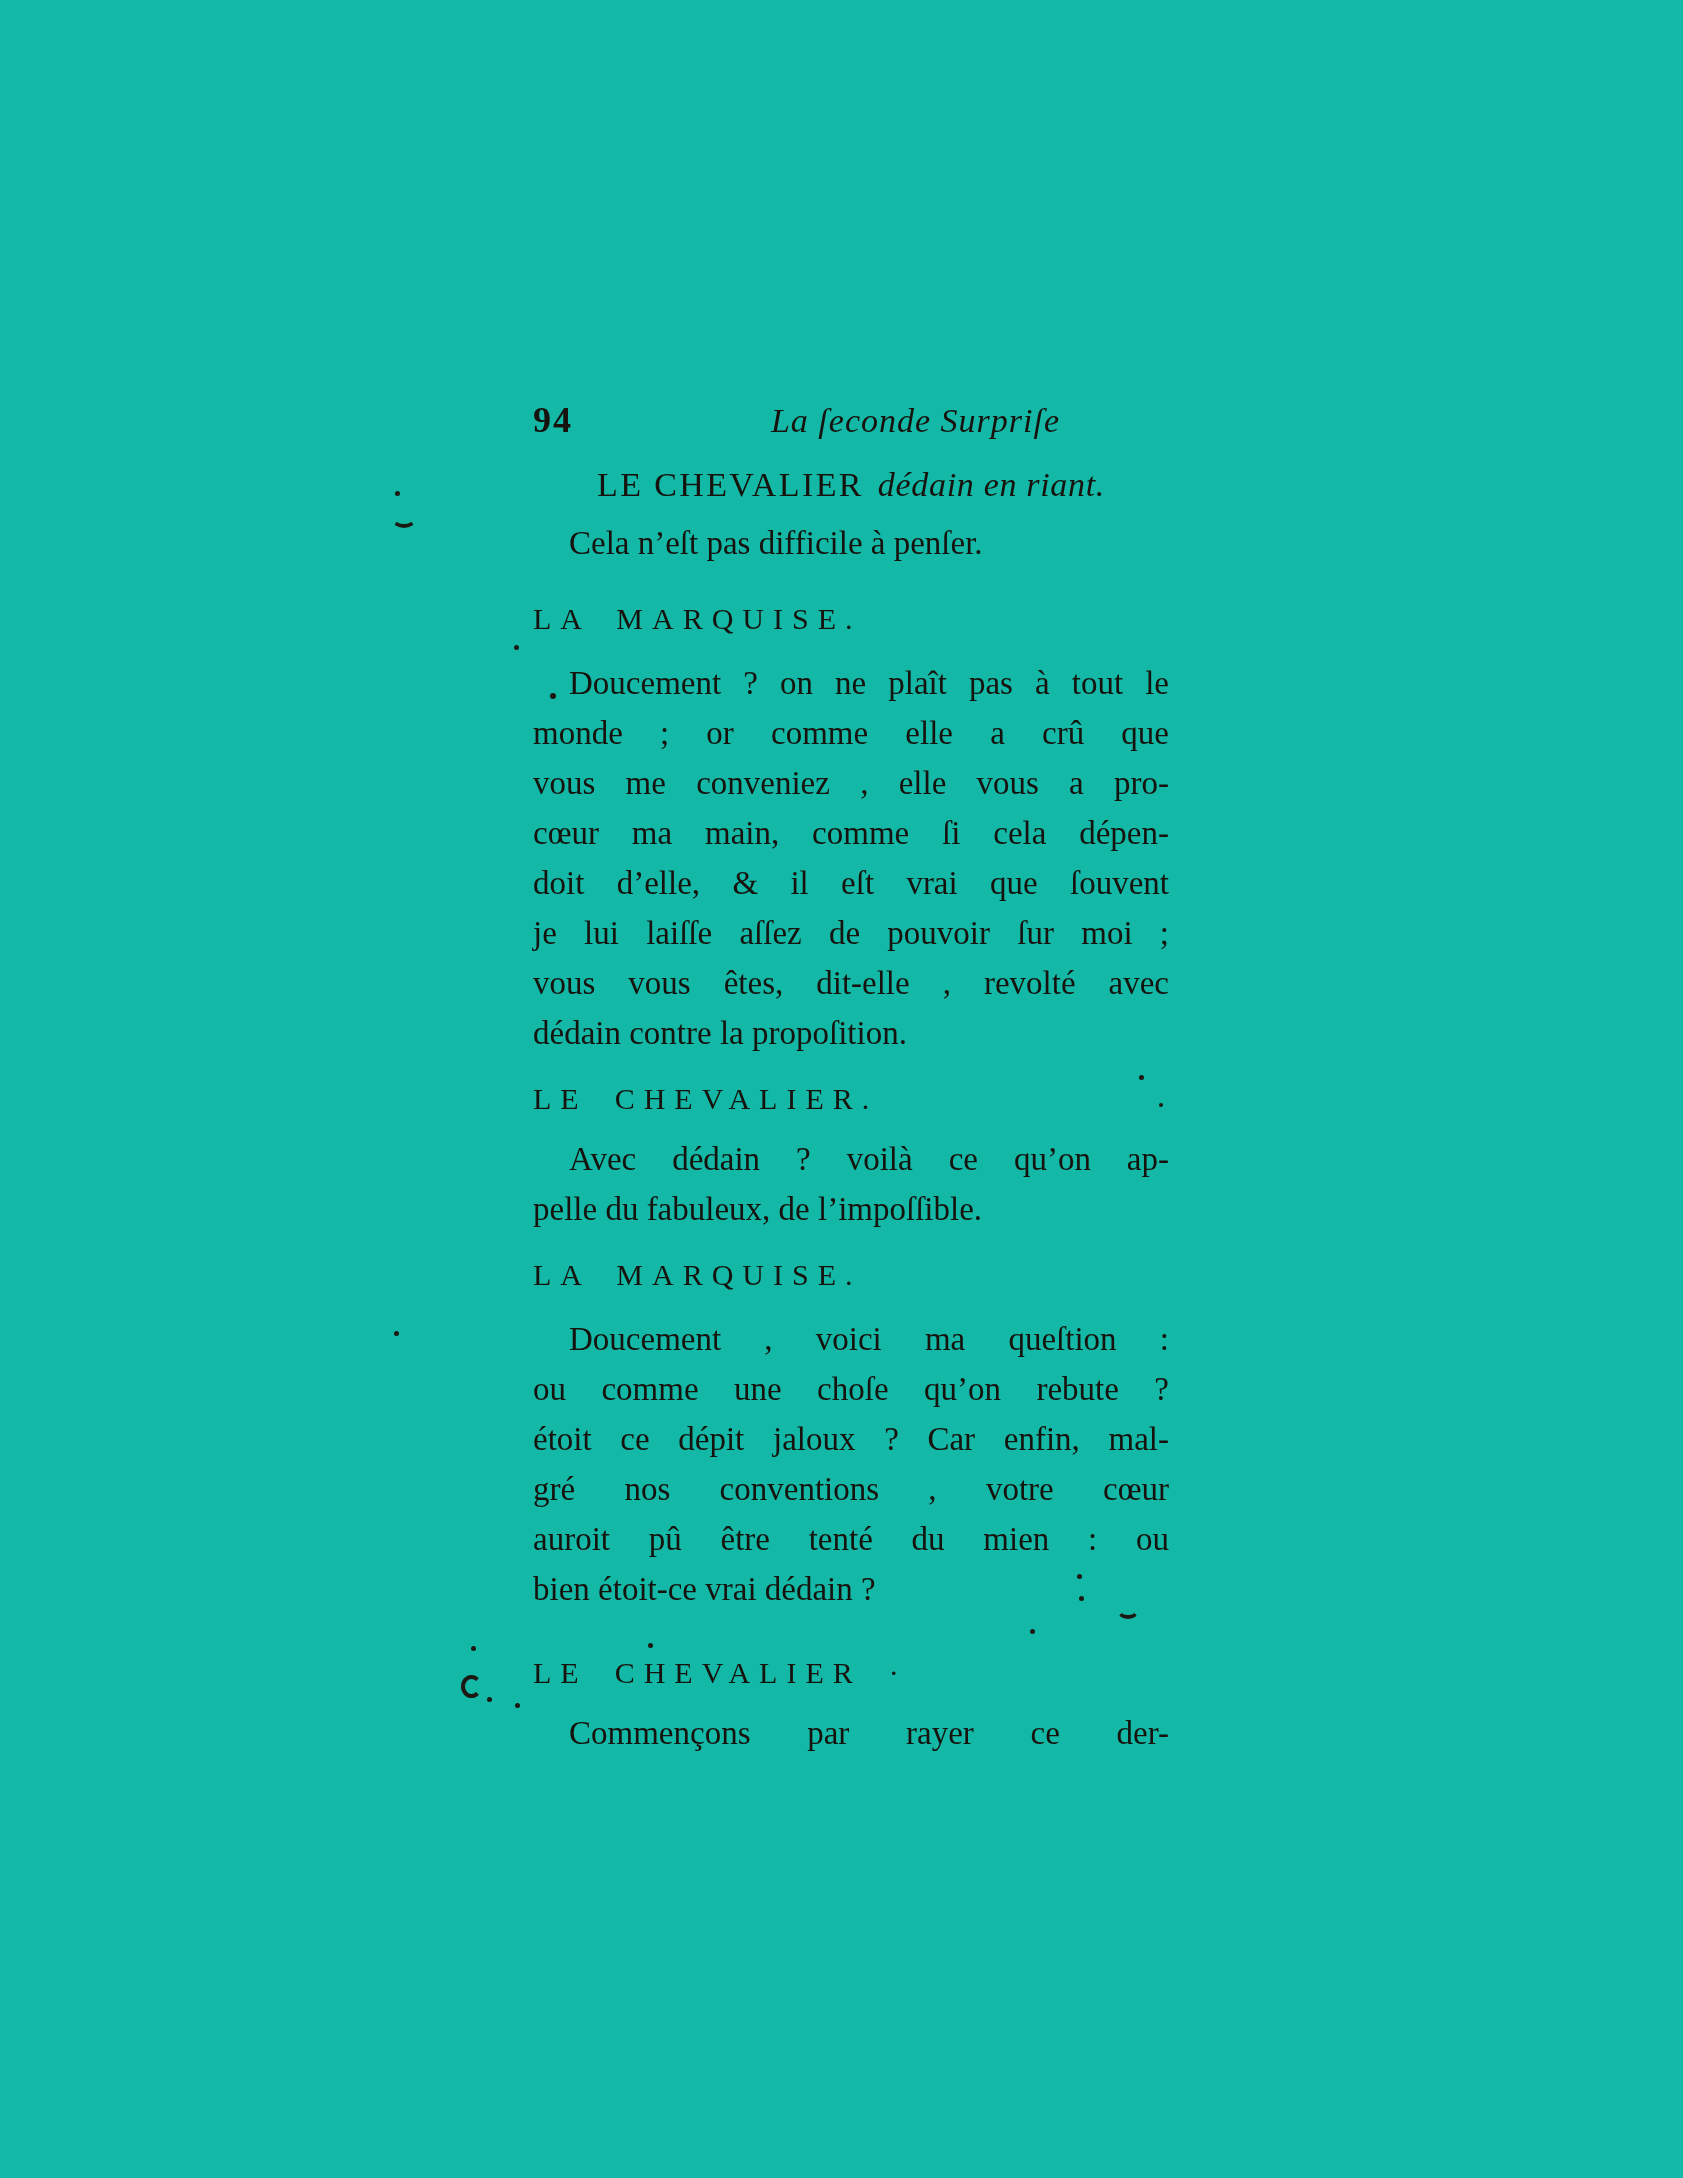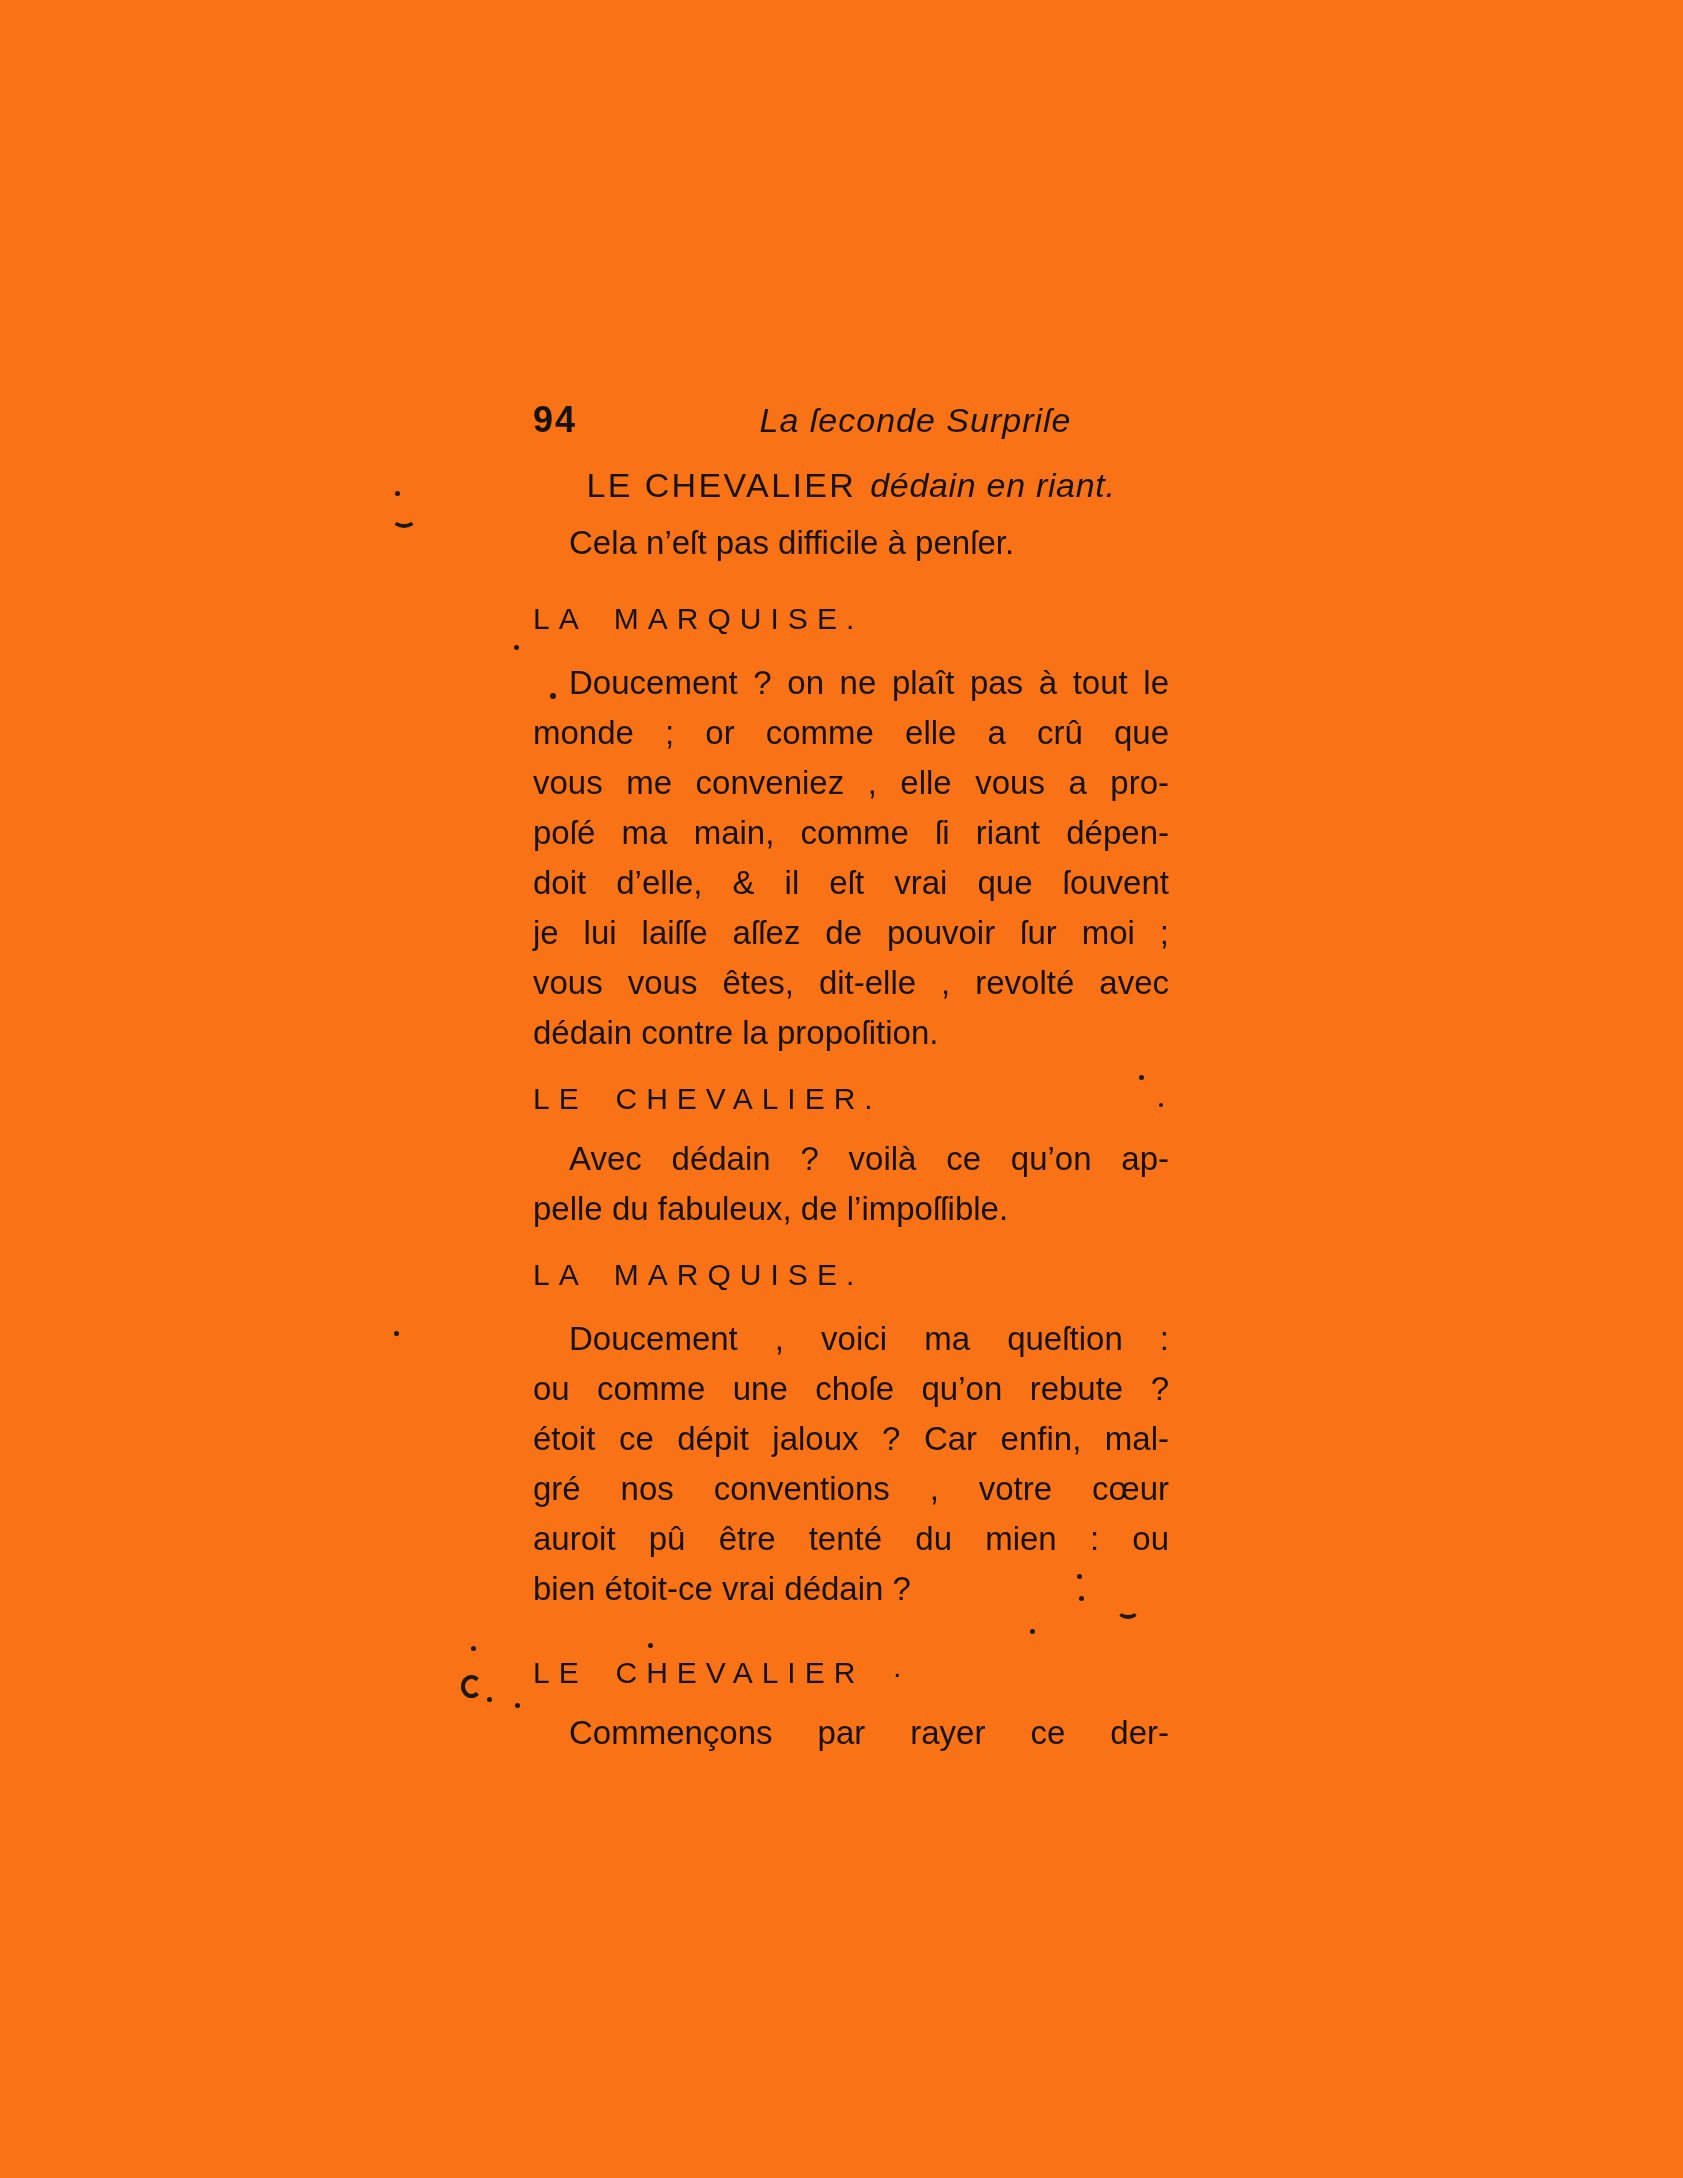--- a/index.html
+++ b/index.html
@@ -4,23 +4,23 @@
 <style>
   html, body {
     margin: 0;
     padding: 0;
     background: #ffffff;
   }
   .page {
     position: relative;
     width: 1683px;
     height: 2178px;
-    background: #f97316;
+    background: #14b8a6;
     color: #16130e;
-    font-family: Liberation Sans, sans-serif;
+    font-family: Liberation Serif, serif;
     overflow: hidden;
   }
   .text-block {
     position: absolute;
     left: 533px;
     top: 396px;
     width: 636px;
   }
   
   .running-head {
@@ -121,21 +121,21 @@
         <span class="speaker-inline">LE CHEVALIER</span><span class="stage">dédain en riant.</span>
       </div>
       <div class="line indent sp1-l">Cela n’eſt pas difficile à penſer.</div>
     </div>
 
     <div>
       <div class="speaker-heading h-lam1">LA MARQUISE.</div>
       <div class="line fill indent">Doucement ? on ne plaît pas à tout le</div>
       <div class="line fill">monde ; or comme elle a crû que</div>
       <div class="line fill">vous me conveniez , elle vous a pro-</div>
-      <div class="line fill">poſé ma main, comme ſi riant dépen-</div>
+      <div class="line fill">cœur ma main, comme ſi cela dépen-</div>
       <div class="line fill">doit d’elle, &amp; il eſt vrai que ſouvent</div>
       <div class="line fill">je lui laiſſe aſſez de pouvoir ſur moi ;</div>
       <div class="line fill">vous vous êtes, dit-elle , revolté avec</div>
       <div class="line">dédain contre la propoſition.</div>
     </div>
 
     <div>
       <div class="speaker-heading h-lech2">LE CHEVALIER.</div>
       <div class="line fill indent">Avec dédain ? voilà ce qu’on ap-</div>
       <div class="line">pelle du fabuleux, de l’impoſſible.</div>

